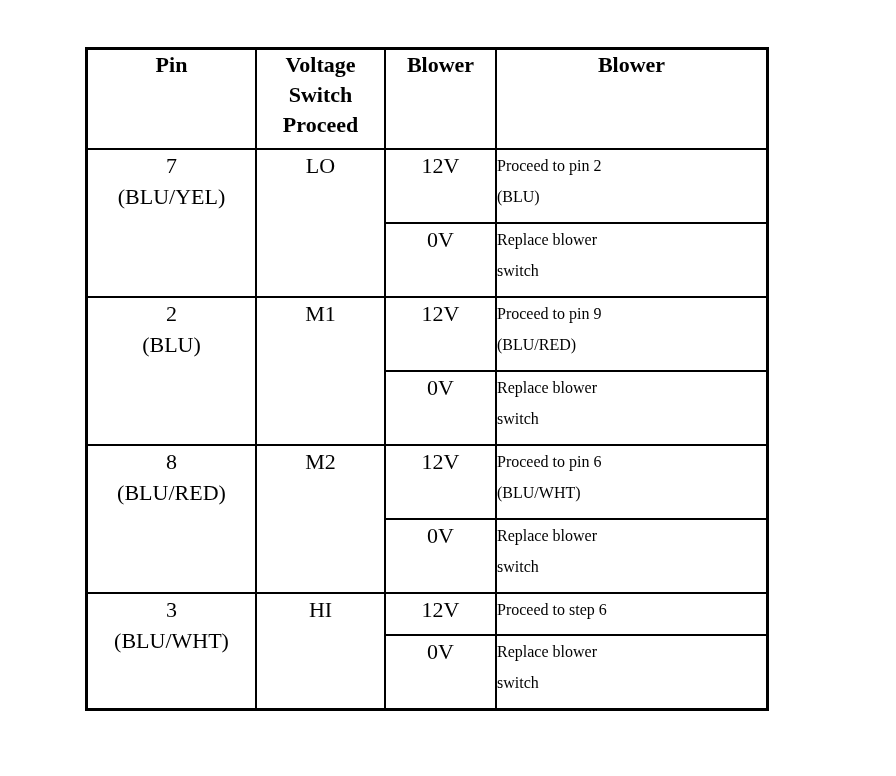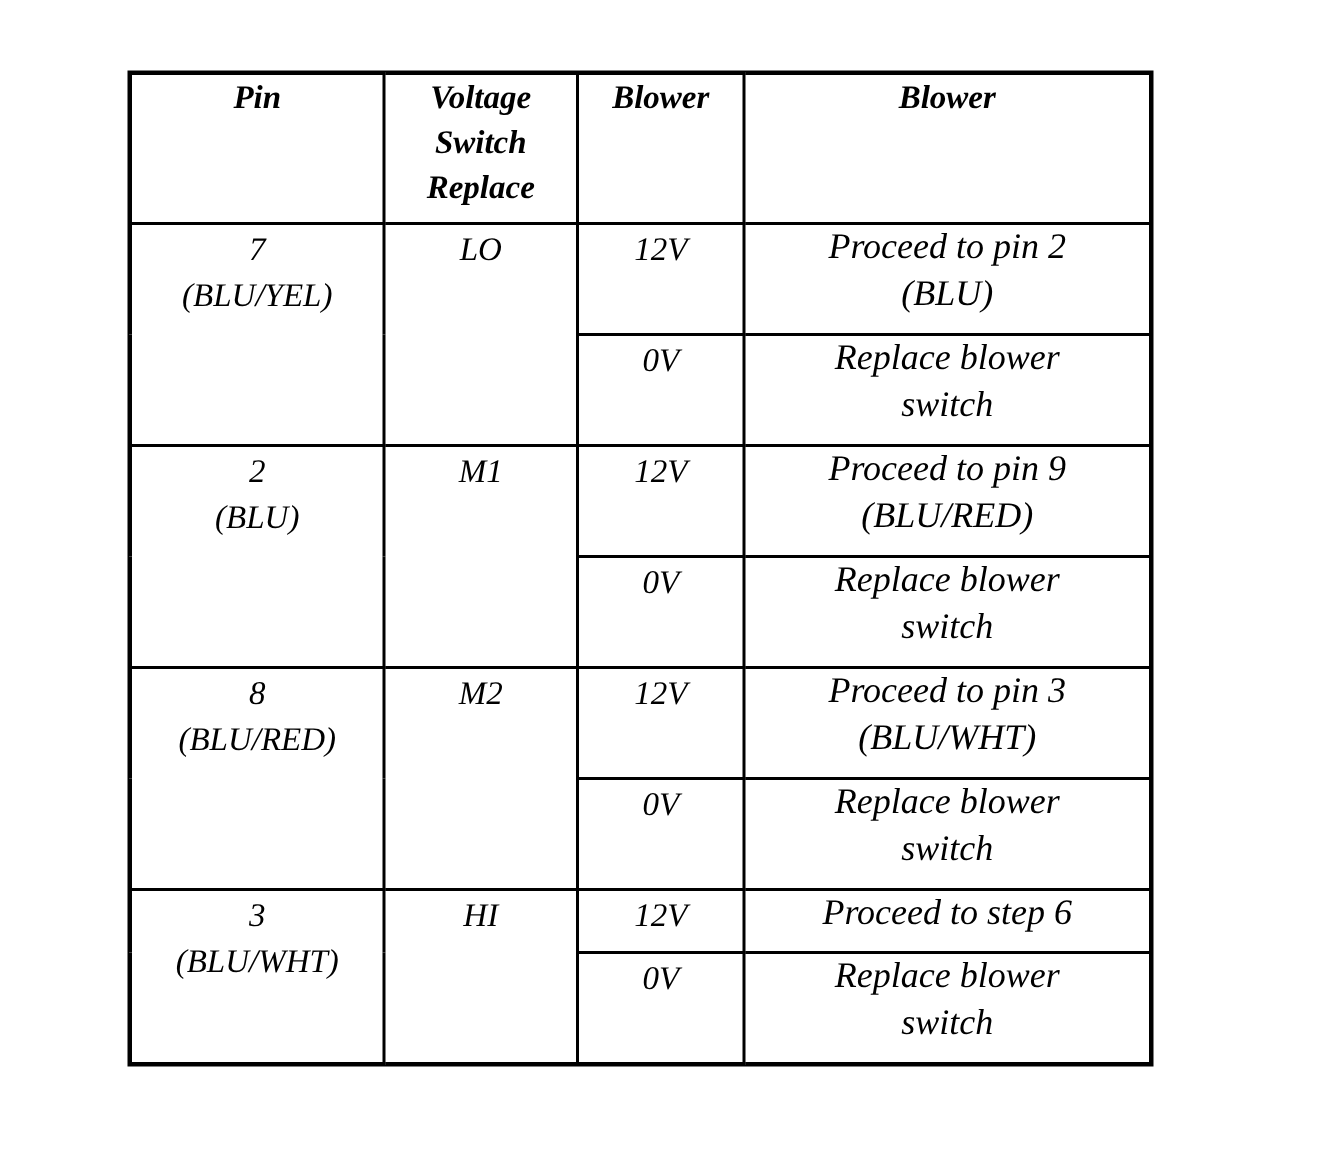--- a/index.html
+++ b/index.html
@@ -18,21 +18,20 @@
 
   #diagnostic-table {
     position: absolute;
     left: 86px;
     top: 48px;
     width: 680px;
     height: 662px;
     border-collapse: collapse;
     table-layout: fixed;
     background: #ffffff;
-    font-style: italic;
   }
 
   #diagnostic-table td,
   #diagnostic-table th {
     border: 2px solid #000000;
     padding: 0;
     vertical-align: top;
     background: #ffffff;
   }
 
@@ -62,22 +61,22 @@
   .cell-volt {
     text-align: center;
     font-size: 22px;
     line-height: 31px;
     padding-top: 6px;
     padding-left: 2px;
     padding-right: 2px;
   }
 
   .cell-action {
-    text-align: center;
-    font-size: 24px;
+    text-align: left;
+    font-size: 16px;
     line-height: 31px;
     padding-top: 6px;
     padding-left: 9px;
     padding-right: 6px;
   }
 
   .sub-tall  { height: 68px; }
   .sub-short { height: 38px; }
 
   .nowrap { white-space: nowrap; }
@@ -94,21 +93,21 @@
   </colgroup>
 
   <thead>
     <tr>
       <th class="hdr">
         <span>Pin</span>
       </th>
       <th class="hdr">
         <span>Voltage</span><br>
         <span>Switch</span><br>
-        <span>Replace</span>
+        <span>Proceed</span>
       </th>
       <th class="hdr">
         <span>Blower</span>
       </th>
       <th class="hdr">
         <span>Blower</span>
       </th>
     </tr>
   </thead>
 
@@ -171,21 +170,21 @@
         <span class="nowrap">8</span><br>
         <span class="nowrap">(BLU/RED)</span>
       </td>
       <td class="cell-switch" rowspan="2">
         <span>M2</span>
       </td>
       <td class="cell-volt sub-tall">
         <span>12V</span>
       </td>
       <td class="cell-action sub-tall">
-        <span>Proceed to pin 3</span><br>
+        <span>Proceed to pin 6</span><br>
         <span>(BLU/WHT)</span>
       </td>
     </tr>
     <tr>
       <td class="cell-volt sub-tall">
         <span>0V</span>
       </td>
       <td class="cell-action sub-tall">
         <span>Replace blower</span><br>
         <span>switch</span>

